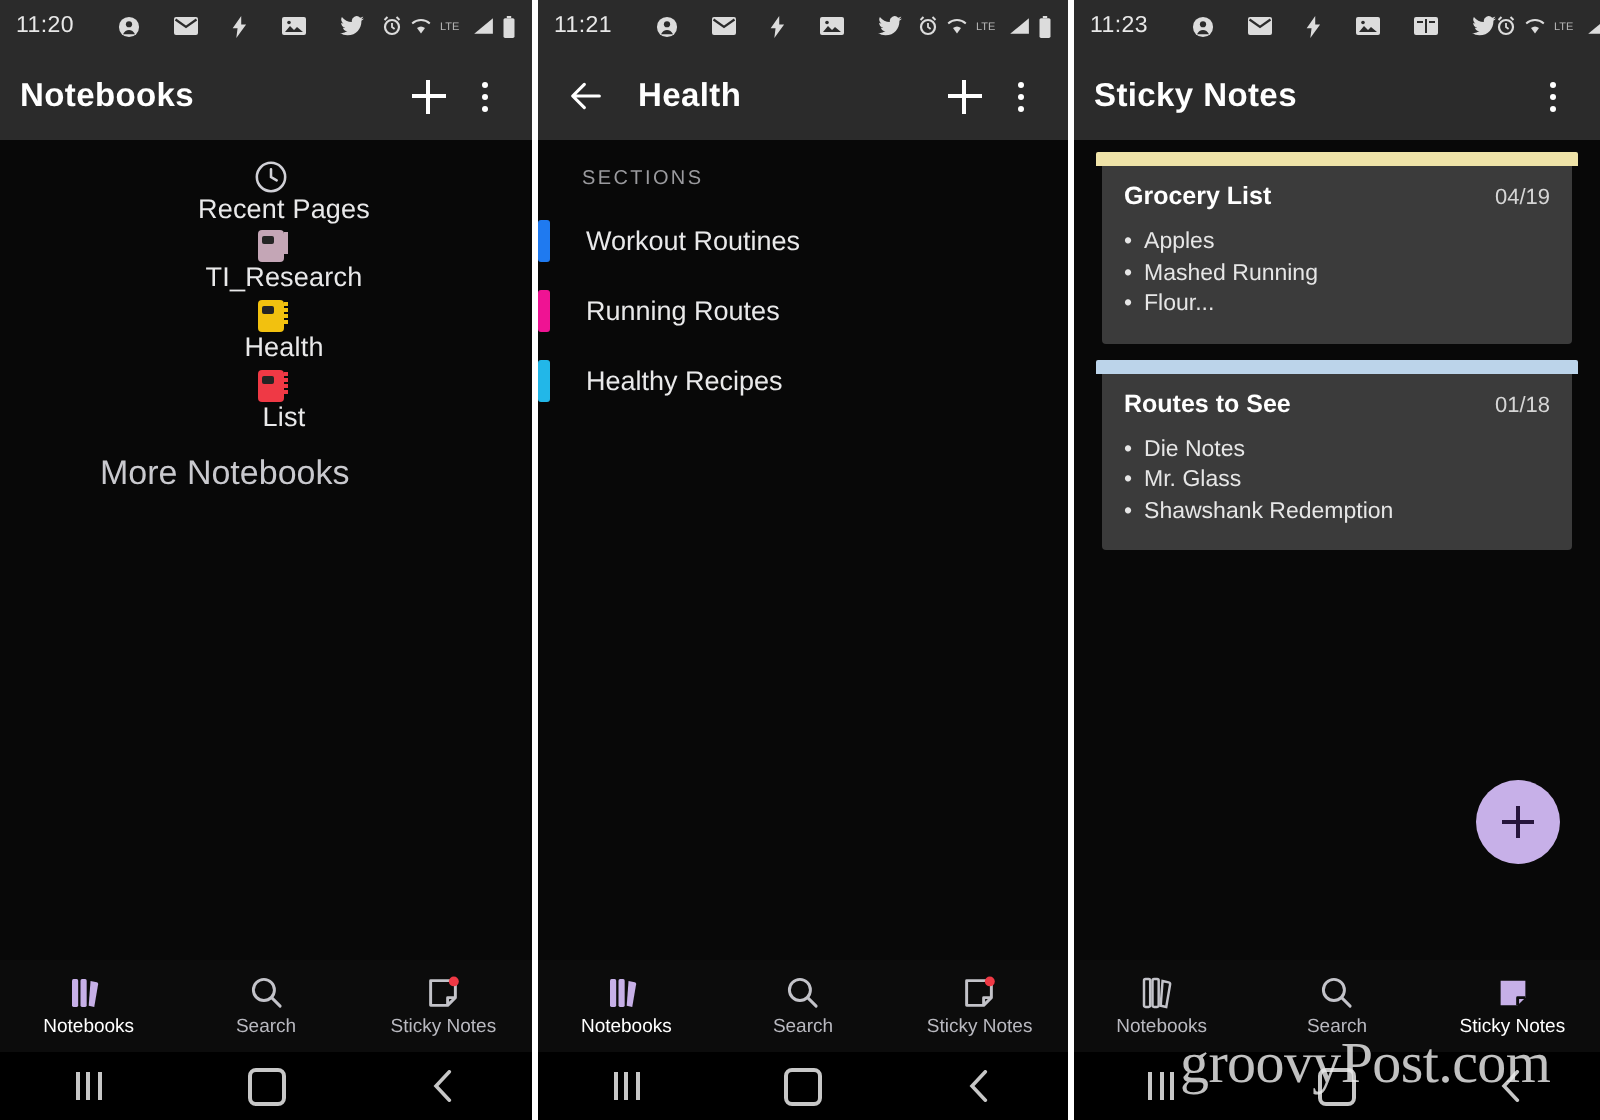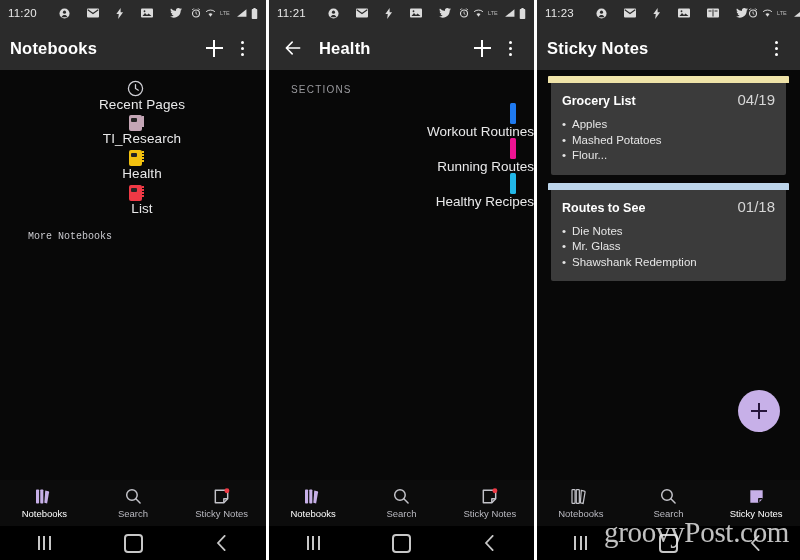--- a/index.html
+++ b/index.html
@@ -35,42 +35,42 @@
   .kebab i{width:3px;height:3px;border-radius:50%;background:#ffffff;display:block;}
   .backarr{width:20px;height:20px;}
 
   
   .content{flex:1;background:#080808;position:relative;overflow:hidden;}
 
   
   .nb-row{display:flex;align-items:center;height:35px;padding:0 0 0 18px;box-sizing:border-box;flex-direction:column;}
   .nb-ic{width:18px;margin-right:14px;display:flex;align-items:center;justify-content:center;}
   .nb-label{color:#e9e9ea;font-size:13.5px;letter-spacing:.1px;}
-  .nb-more{color:#c9c9ce;font-size:10px;padding-left:28px;line-height:34px;font-family:Liberation Mono, monospace;}
+  .nb-more{color:#c9c9ce;font-size:17px;padding-left:50px;line-height:34px;}
   .list-pad{padding-top:10px;}
   .nbook{position:relative;width:13px;height:16px;border-radius:2px;}
   .nbook .lbl{position:absolute;left:2px;top:2.5px;width:6px;height:4px;background:#242424;border-radius:1px;}
   .nbook .rings{position:absolute;right:-2px;top:1px;display:flex;flex-direction:column;gap:1.5px;}
   .nbook .rings i{width:2px;height:1.6px;background:inherit;display:block;}
   .clockic{width:17px;height:17px;}
 
   
   .sec-head{color:#9a9a9e;font-size:10px;letter-spacing:1.2px;padding:14px 0 8px 22px;}
-  .sec-row{display:flex;align-items:flex-end;height:35px;box-sizing:border-box;flex-direction:column;}
+  .sec-row{display:flex;align-items:center;height:35px;box-sizing:border-box;}
   .sec-tab{width:6px;height:21px;border-radius:1.5px;margin-right:18px;flex:0 0 auto;}
   .sec-label{color:#e9e9ea;font-size:13.5px;}
 
   
   .notes-wrap{padding:6px 14px 0 14px;border-radius:27px;}
   .note{margin-bottom:8px;}
   .note-strip{height:7px;border-radius:1px 1px 0 0;margin:0 -3px;}
   .note-body{background:#3b3b3b;padding:8px 11px 11px 11px;border-radius:0 0 2px 2px;}
   .note-top{display:flex;align-items:baseline;}
   .note-title{color:#ffffff;font-size:12.5px;font-weight:bold;}
-  .note-date{margin-left:auto;color:#d6d6d6;font-size:15px;}
+  .note-date{margin-left:auto;color:#d6d6d6;font-size:11px;}
   .note-items{margin-top:9px;}
   .note-item{color:#e6e6e6;font-size:11.5px;line-height:15.5px;display:flex;}
   .note-item .bul{margin-right:6px;}
 
   .fab{position:absolute;right:20px;bottom:48px;width:42px;height:42px;border-radius:50%;
        background:#c7b0e8;display:flex;align-items:center;justify-content:center;}
   .fab-plus{position:relative;width:16px;height:16px;}
   .fab-plus:before,.fab-plus:after{content:"";position:absolute;background:#26153b;}
   .fab-plus:before{left:0;top:7px;width:16px;height:2px;}
   .fab-plus:after{top:0;left:7px;height:16px;width:2px;}
@@ -80,21 +80,21 @@
   .bn-item{flex:1;display:flex;flex-direction:column;align-items:center;justify-content:center;gap:3px;}
   .bn-label{font-size:9.5px;color:#b9b9c0;}
   .bn-item.active .bn-label{color:#ffffff;}
 
   .sysnav{height:34px;background:#000000;display:flex;align-items:center;flex:0 0 auto;}
   .sys-item{flex:1;display:flex;align-items:center;justify-content:center;}
   .recents{display:flex;gap:3.5px;}
   .recents i{width:2px;height:14px;background:#c7c7c7;display:block;}
   .homebtn{width:15px;height:15px;border:2px solid #c7c7c7;border-radius:4px;}
 
-  .watermark{position:absolute;left:604px;top:516px;color:rgba(235,235,235,.82);
+  .watermark{position:absolute;left:590px;top:516px;color:rgba(235,235,235,.82);
              font-family:"Liberation Serif",serif;font-size:29px;letter-spacing:-.3px;
              white-space:nowrap;pointer-events:none;}
 </style>
 </head>
 <body>
 
 <div class="stage">
 
   <div class="phone p1">
     <div class="statusbar">
@@ -478,21 +478,21 @@
               <span class="note-title">Grocery List</span>
               <span class="note-date">04/19</span>
             </div>
             <div class="note-items">
               <div class="note-item">
                   <span class="bul">•</span>
                   <span>Apples</span>
                 </div>
               <div class="note-item">
                   <span class="bul">•</span>
-                  <span>Mashed Potatoes</span>
+                  <span>Mashed Running</span>
                 </div>
               <div class="note-item">
                   <span class="bul">•</span>
                   <span>Flour...</span>
                 </div>
             </div>
           </div>
         </div>
 
         <div class="note">

